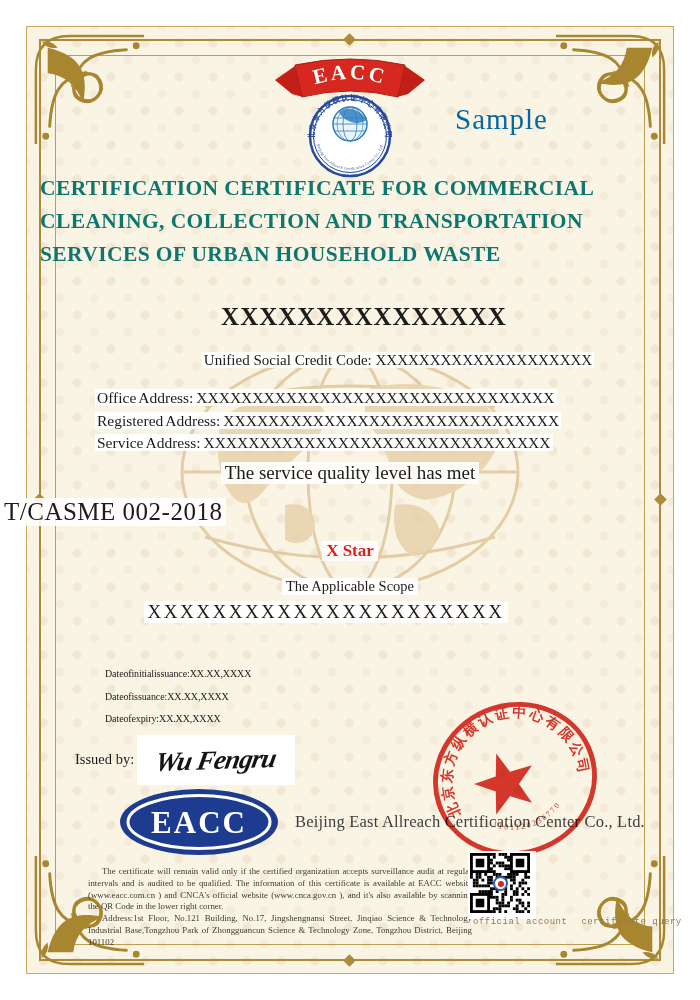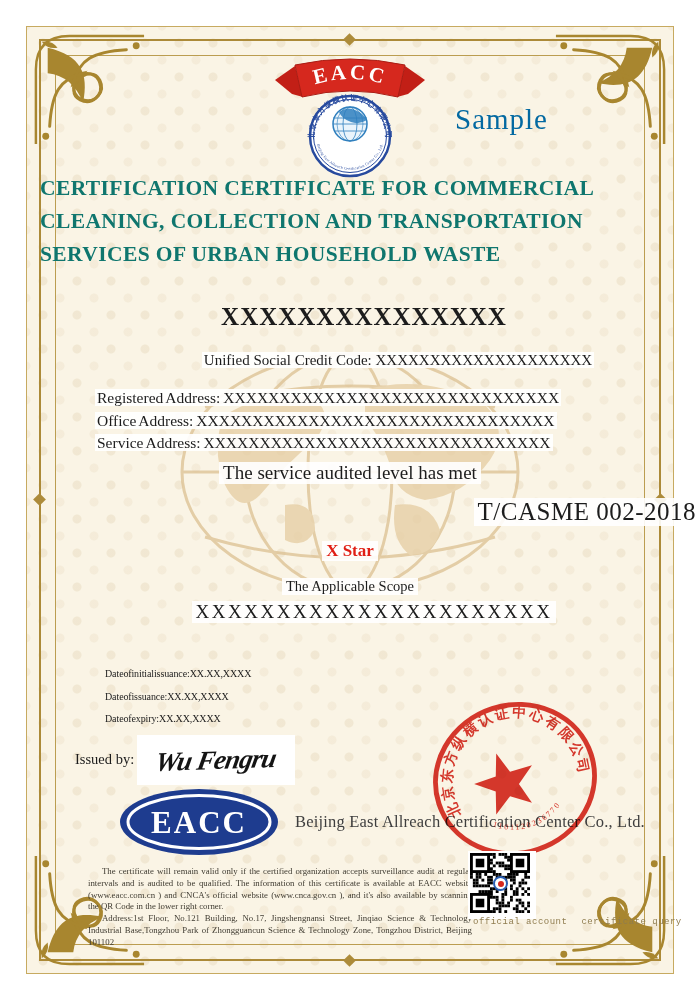--- a/index.html
+++ b/index.html
@@ -32,26 +32,26 @@
          color:#0f766e;font-size:21.5px;font-weight:bold;line-height:33px;letter-spacing:.4px;}
   
   .cert-no{position:absolute;top:276px;right:108px;font-size:15px;}
   .cert-no .val{margin-left:10px;letter-spacing:.5px;}
   .holder{position:absolute;top:303px;left:14px;width:700px;text-align:center;
           font-size:25px;font-weight:bold;letter-spacing:1px;}
   .credit{position:absolute;top:352px;left:0;width:700px;text-align:center;font-size:15px;padding-left:48px;}
   .credit .bg,.addr .bg{background:rgba(255,255,255,.92);padding:0 2px;}
   .addresses{position:absolute;top:387px;left:95px;font-size:15.5px;line-height:22.5px;word-spacing:-1px;}
   .statement{position:absolute;top:462px;left:0;width:700px;text-align:center;font-size:19px;}
-  .standard{position:absolute;top:498px;left:0;width:700px;text-align:right;font-size:25px;letter-spacing:.5px;}
+  .standard{position:absolute;top:498px;left:0;width:700px;text-align:left;font-size:25px;letter-spacing:.5px;}
   .star{position:absolute;top:541px;left:0;width:700px;text-align:center;
         font-size:17px;font-weight:bold;color:#e01e14;}
   .scope-label{position:absolute;top:578px;left:0;width:700px;text-align:center;font-size:14.5px;}
   .scope-value{position:absolute;top:601px;left:0;width:652px;text-align:center;
-               font-size:19px;letter-spacing:2.5px;padding-left:48px;}
+               font-size:19px;letter-spacing:2.5px;}
   .lineband{background:rgba(255,255,255,.9);display:inline-block;padding:0 4px;}
   
   .dates{position:absolute;top:663px;left:105px;font-size:10px;line-height:22.5px;
          word-spacing:-2.5px;letter-spacing:-.1px;}
   .issued-label{position:absolute;top:751px;left:75px;font-size:14.5px;}
   .signature{position:absolute;top:735px;left:137px;width:158px;height:50px;background:#ffffff;
              display:flex;align-items:center;justify-content:center;}
   .signature span{font-size:27px;font-weight:bold;font-style:italic;color:#141414;
              transform:skewX(-12deg) rotate(-2deg);letter-spacing:-1px;white-space:nowrap;}
   
@@ -169,26 +169,26 @@
 
 
   <div class="holder">XXXXXXXXXXXXXXX</div>
 
   <div class="credit">
     <span class="bg"><span>Unified Social Credit Code:</span>
     <span>XXXXXXXXXXXXXXXXXXXX</span></span>
   </div>
 
   <div class="addresses">
+    <div class="addr"><span class="bg"><span>Office Address:</span> <span>XXXXXXXXXXXXXXXXXXXXXXXXXXXXXXXX</span></span></div>
     <div class="addr"><span class="bg"><span>Registered Address:</span> <span>XXXXXXXXXXXXXXXXXXXXXXXXXXXXXX</span></span></div>
-    <div class="addr"><span class="bg"><span>Office Address:</span> <span>XXXXXXXXXXXXXXXXXXXXXXXXXXXXXXXX</span></span></div>
     <div class="addr"><span class="bg"><span>Service Address:</span> <span>XXXXXXXXXXXXXXXXXXXXXXXXXXXXXXX</span></span></div>
   </div>
 
-  <div class="statement"><span class="lineband">The service audited level has met</span></div>
+  <div class="statement"><span class="lineband">The service quality level has met</span></div>
   <div class="standard"><span class="lineband">T/CASME 002-2018</span></div>
   <div class="star"><span class="lineband">X Star</span></div>
   <div class="scope-label"><span class="lineband">The Applicable Scope</span></div>
   <div class="scope-value"><span class="lineband">XXXXXXXXXXXXXXXXXXXXXX</span></div>
 
   <div class="dates">
     <div><span>Date of initial issuance:</span> <span>XX. XX, XXXX</span></div>
     <div><span>Date of issuance:</span> <span>XX. XX, XXXX</span></div>
     <div><span>Date of expiry:</span> <span>XX. XX, XXXX</span></div>
   </div>

